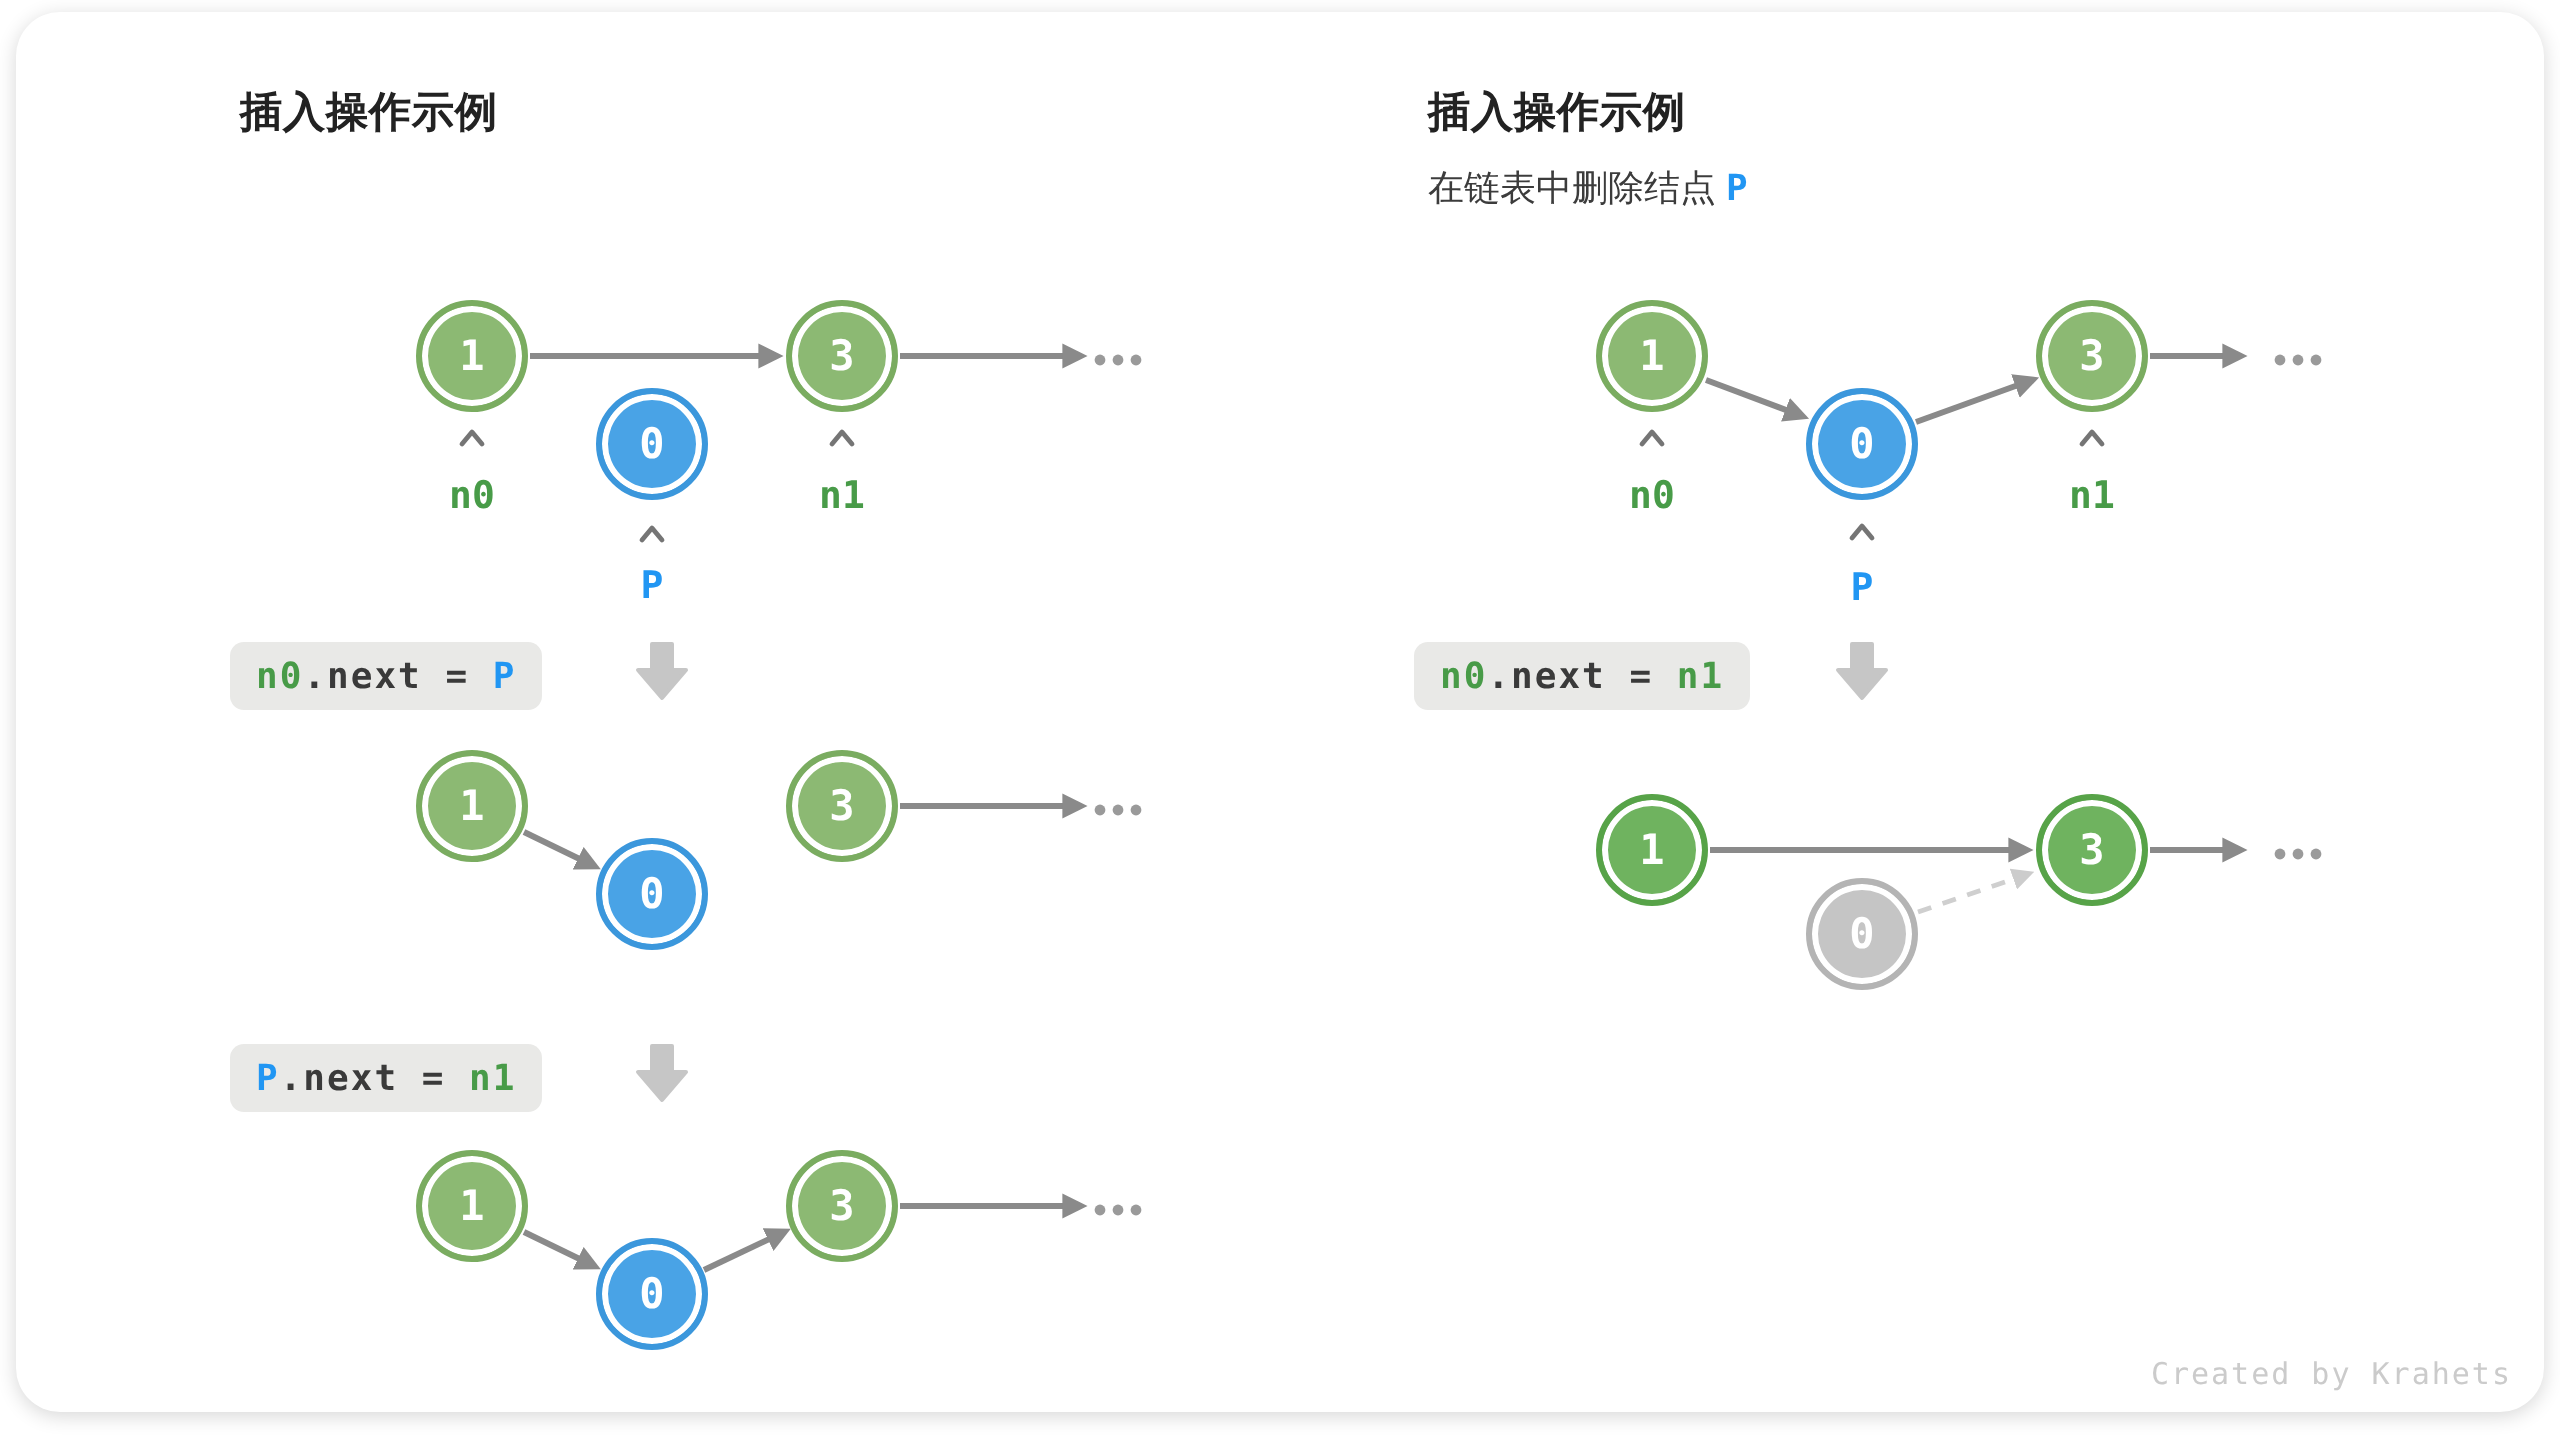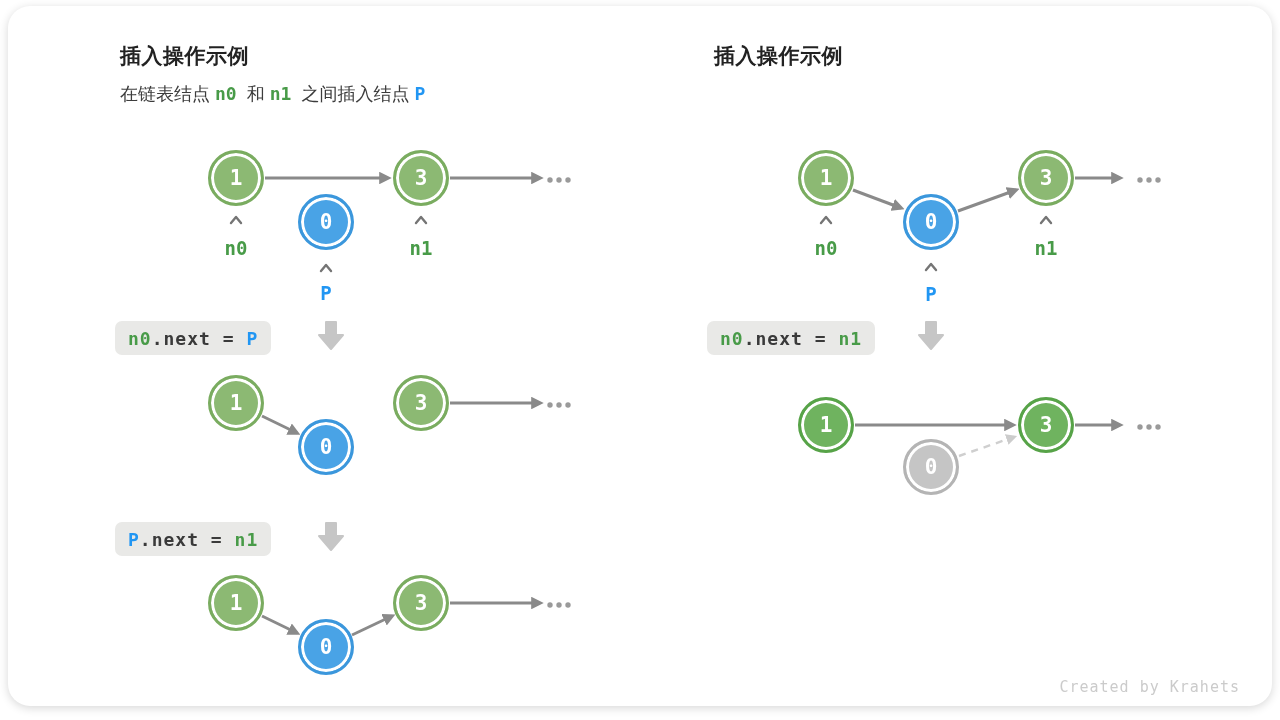--- a/index.html
+++ b/index.html
@@ -40,33 +40,33 @@
   .chip{position:absolute;height:34px;background:#e9e9e7;border-radius:7px;display:flex;
         align-items:center;padding:0 13px;font-family:"DejaVu Sans Mono",monospace;
         font-size:18px;letter-spacing:1px;white-space:pre;}
   .seg.plain{color:#3a3a3a;}
   .seg{font-weight:bold;}
   .seg.plain{font-weight:bold;}
 
   .blockarrow{position:absolute;width:28px;height:30px;}
   .blockarrow svg polygon{fill:#c6c6c6;stroke:#c6c6c6;stroke-width:2;stroke-linejoin:round;}
 
-  .footer{position:absolute;right:40px;bottom:24px;font-family:"DejaVu Sans Mono",monospace;
+  .footer{position:absolute;right:24px;bottom:24px;font-family:"DejaVu Sans Mono",monospace;
           font-size:15px;letter-spacing:1px;color:#cbcbcb;}
 </style>
 </head>
 <body>
 
 <div class="canvas">
   <div class="card"></div>
 
   <div class="sec-title" style="left:120px;top:42px">插入操作示例</div>
-  <div class="sub" id="sub-insert" style="left:120px;top:82px"><span class="plain">在链表结点</span><span class="tok green">n0</span><span class="plain"> 和</span><span class="tok green">n1</span><span class="plain"> 之间插入结点</span><span class="tok blue">P</span></div>
 
   <div class="sec-title" style="left:714px;top:42px">插入操作示例</div>
+  <div class="sub" id="sub-delete" style="left:714px;top:82px"><span class="plain">在链表中删除结点</span><span class="tok blue">P</span></div>
 
   <svg class="layer" id="edge-layer" width="1280" height="720" viewBox="0 0 1280 720">
     <defs>
       <marker id="ah" viewBox="0 0 10 10" refX="7" refY="5" markerWidth="4.2" markerHeight="4.2" orient="auto-start-reverse">
         <path d="M0 0 L10 5 L0 10 z" fill="#8a8a8a"></path>
       </marker>
       <marker id="ah-light" viewBox="0 0 10 10" refX="7" refY="5" markerWidth="4.6" markerHeight="4.6" orient="auto-start-reverse">
         <path d="M0 0 L10 5 L0 10 z" fill="#cccccc"></path>
       </marker>
     </defs>

